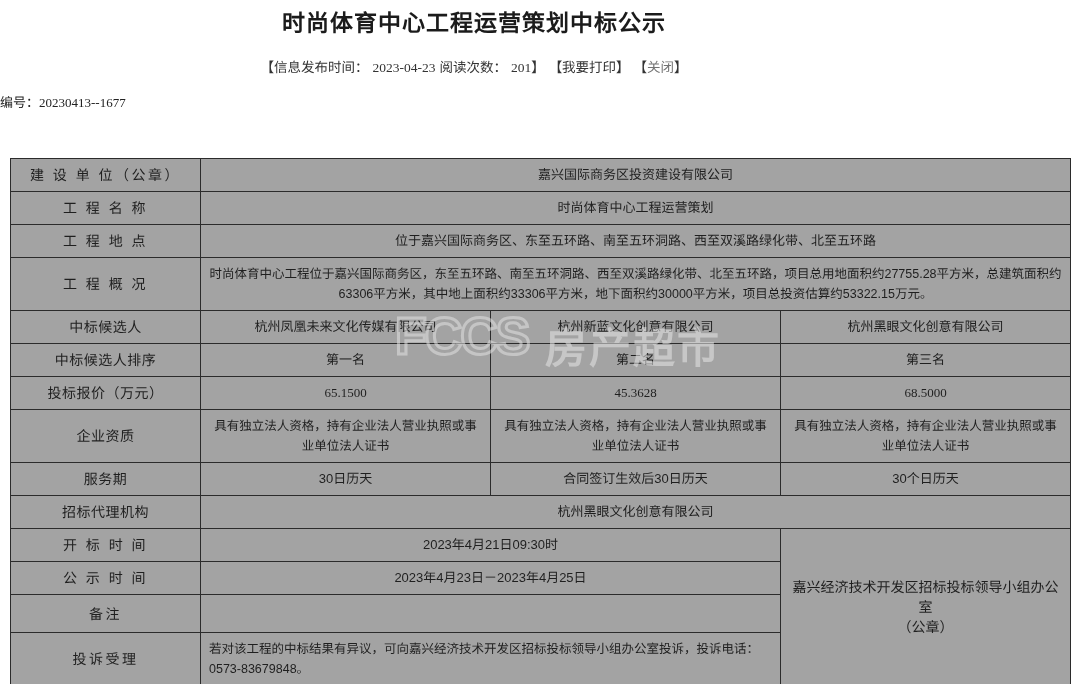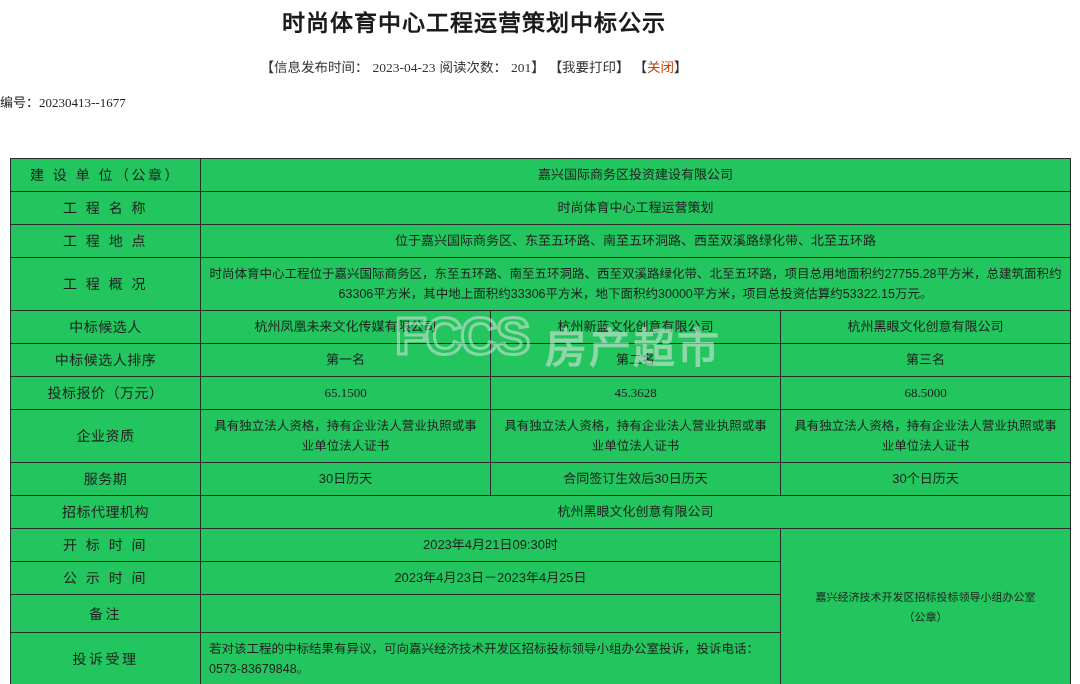--- a/index.html
+++ b/index.html
@@ -31,21 +31,21 @@
   .meta-line {
     text-align: center;
     font-size: 13.5px;
     color: #333;
     margin-top: 20px;
     line-height: 20px;
     white-space: nowrap;
   }
   .meta-line .seg { margin-right: 4px; }
   .meta-link-print { color: #333; }
-  .meta-link-close { color: #c2410c; }
+  .meta-link-close { color: #737373; }
   .meta-brk { color: #333; }
 
   .sub-title {
     text-align: center;
     font-size: 17px;
     font-weight: bold;
     color: #1b1b1b;
     margin-top: 22px;
     letter-spacing: .5px;
   }
@@ -72,40 +72,40 @@
     background: #f7f7f7;
     font-size: 13px;
     color: #1f1f1f;
   }
   table.pub td {
     border: 1px solid #2b2b2b;
     padding: 6px 8px;
     text-align: center;
     vertical-align: middle;
     line-height: 20px;
-    background: #22c55e;
+    background: #a3a3a3;
   }
   td.lbl {
     width: 190px;
     font-size: 14px;
     letter-spacing: 2.5px;
     white-space: nowrap;
   }
   td.lbl.tight { letter-spacing: 0.5px; }
   td.val { font-size: 13px; }
   td.val-long {
     text-align: center;
     line-height: 22px;
     font-size: 12.5px;
     padding: 5px 10px;
   }
   td.seal {
     vertical-align: middle;
     line-height: 26px;
-    font-size: 11px;
+    font-size: 14px;
   }
   .seal-l2 { display: block; }
   .num { font-family: "Liberation Serif", "DejaVu Serif", serif; }
 
   
   .watermark {
     position: absolute;
     left: 395px;
     top: 300px;
     width: 360px;

